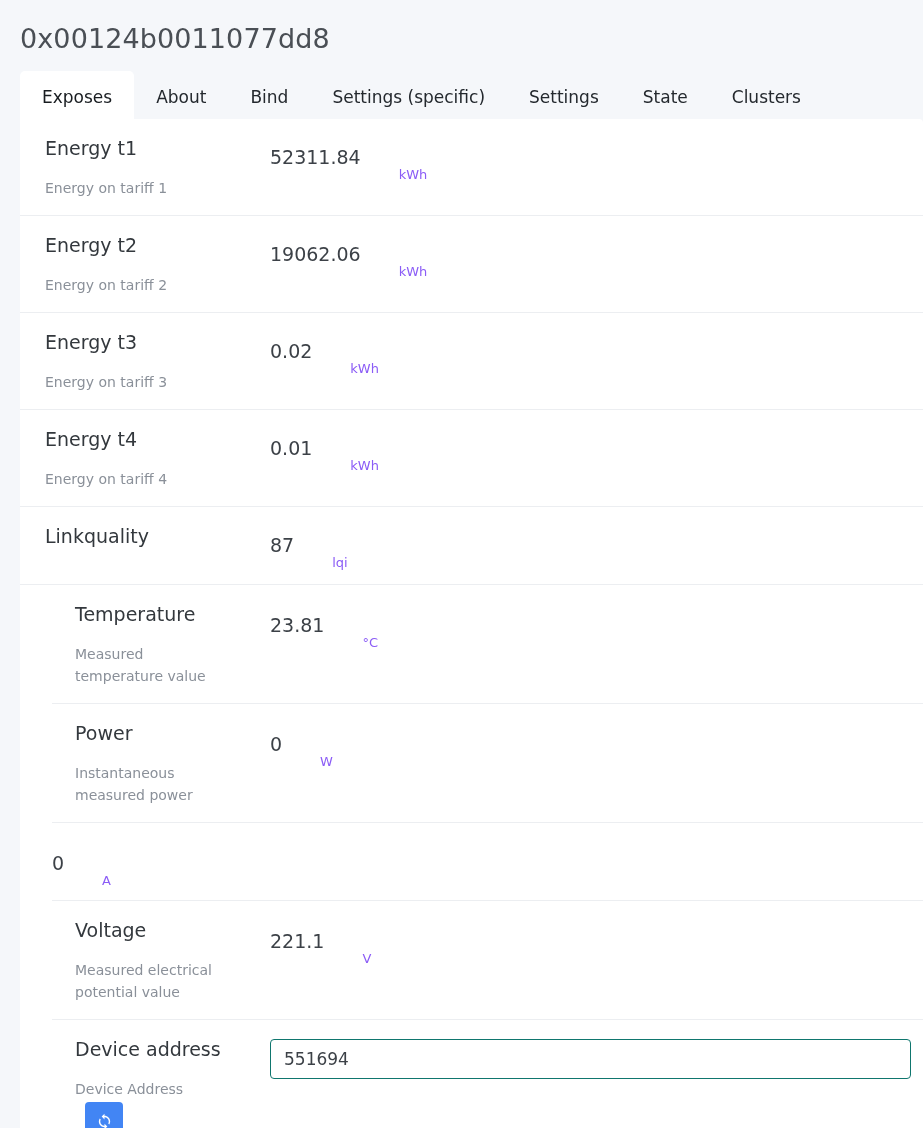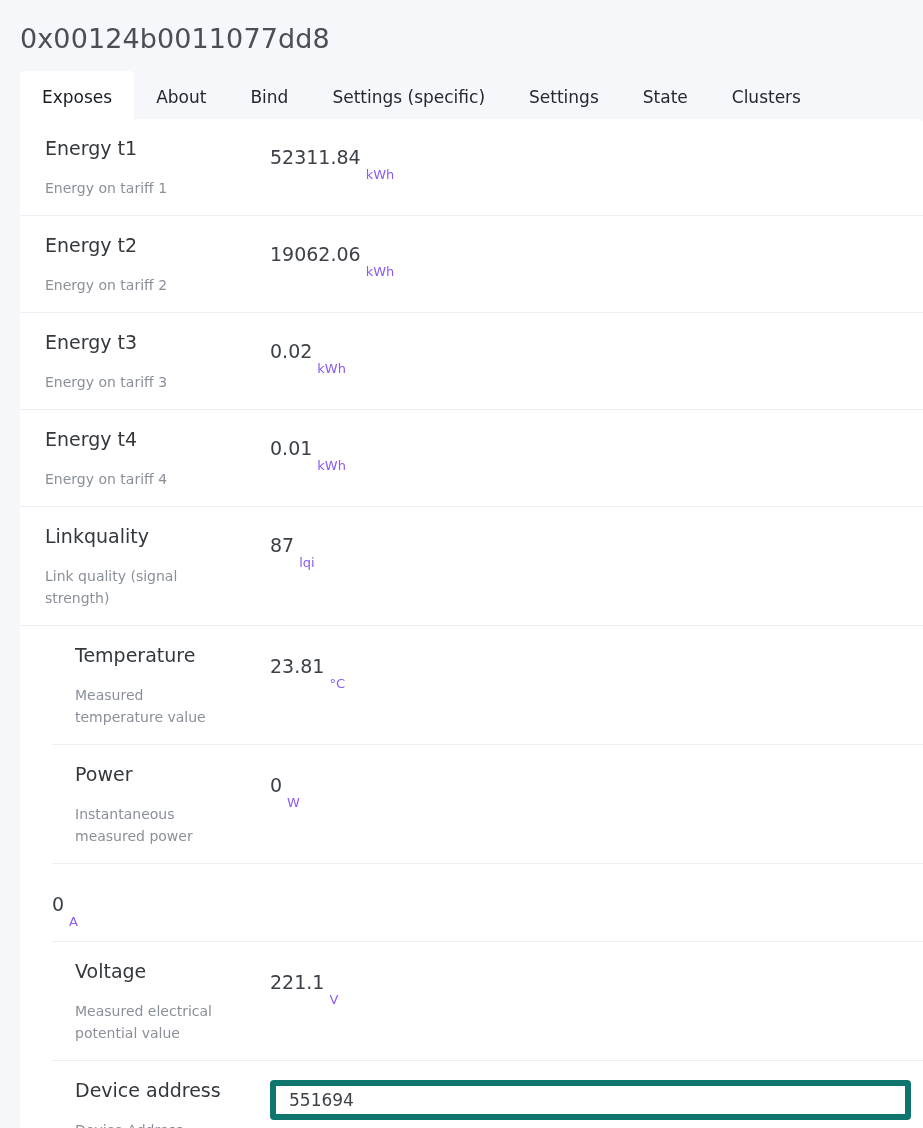--- a/index.html
+++ b/index.html
@@ -102,20 +102,21 @@
     color: #8a9099;
     line-height: 22px;
     margin-top: 16px;
   }
 
   .value-col {
     flex: 1 1 auto;
     display: flex;
     align-items: flex-end;
     padding-top: 10px;
+    gap: 33px;
   }
   .row.indent .value-col { padding-top: 12px; }
   .val {
     font-size: 19px;
     color: #3c4147;
     line-height: 24px;
   }
   .unit {
     font-size: 13px;
     color: #8b5cf6;
@@ -149,21 +150,21 @@
     align-items: center;
     padding-right: 0;
     padding-top: 3px;
   }
   .text-input {
     flex: 1 1 auto;
     height: 40px;
     padding: 0 13px;
     font-size: 17px;
     color: #3c4147;
-    border: 6px solid #0f766e;
+    border: 1px solid #0f766e;
     border-radius: 4px;
     background: #fff;
     font-family: inherit;
     outline: none;
     min-width: 0;
   }
 </style>
 </head>
 <body>
 
@@ -227,21 +228,20 @@
         </div>
         <div class="value-col">
           <span class="val">0.01</span>
           <span class="unit">kWh</span>
         </div>
       </div>
       <div class="row">
         <div class="label-col">
           <div class="label-text-wrap">
             <div class="lbl">Linkquality</div>
-            <div class="desc">Link quality (signal strength)</div>
           </div>
         </div>
         <div class="value-col">
           <span class="val">87</span>
           <span class="unit">lqi</span>
         </div>
       </div>
       <div class="row indent">
         <div class="label-col">
           <div class="label-text-wrap">

